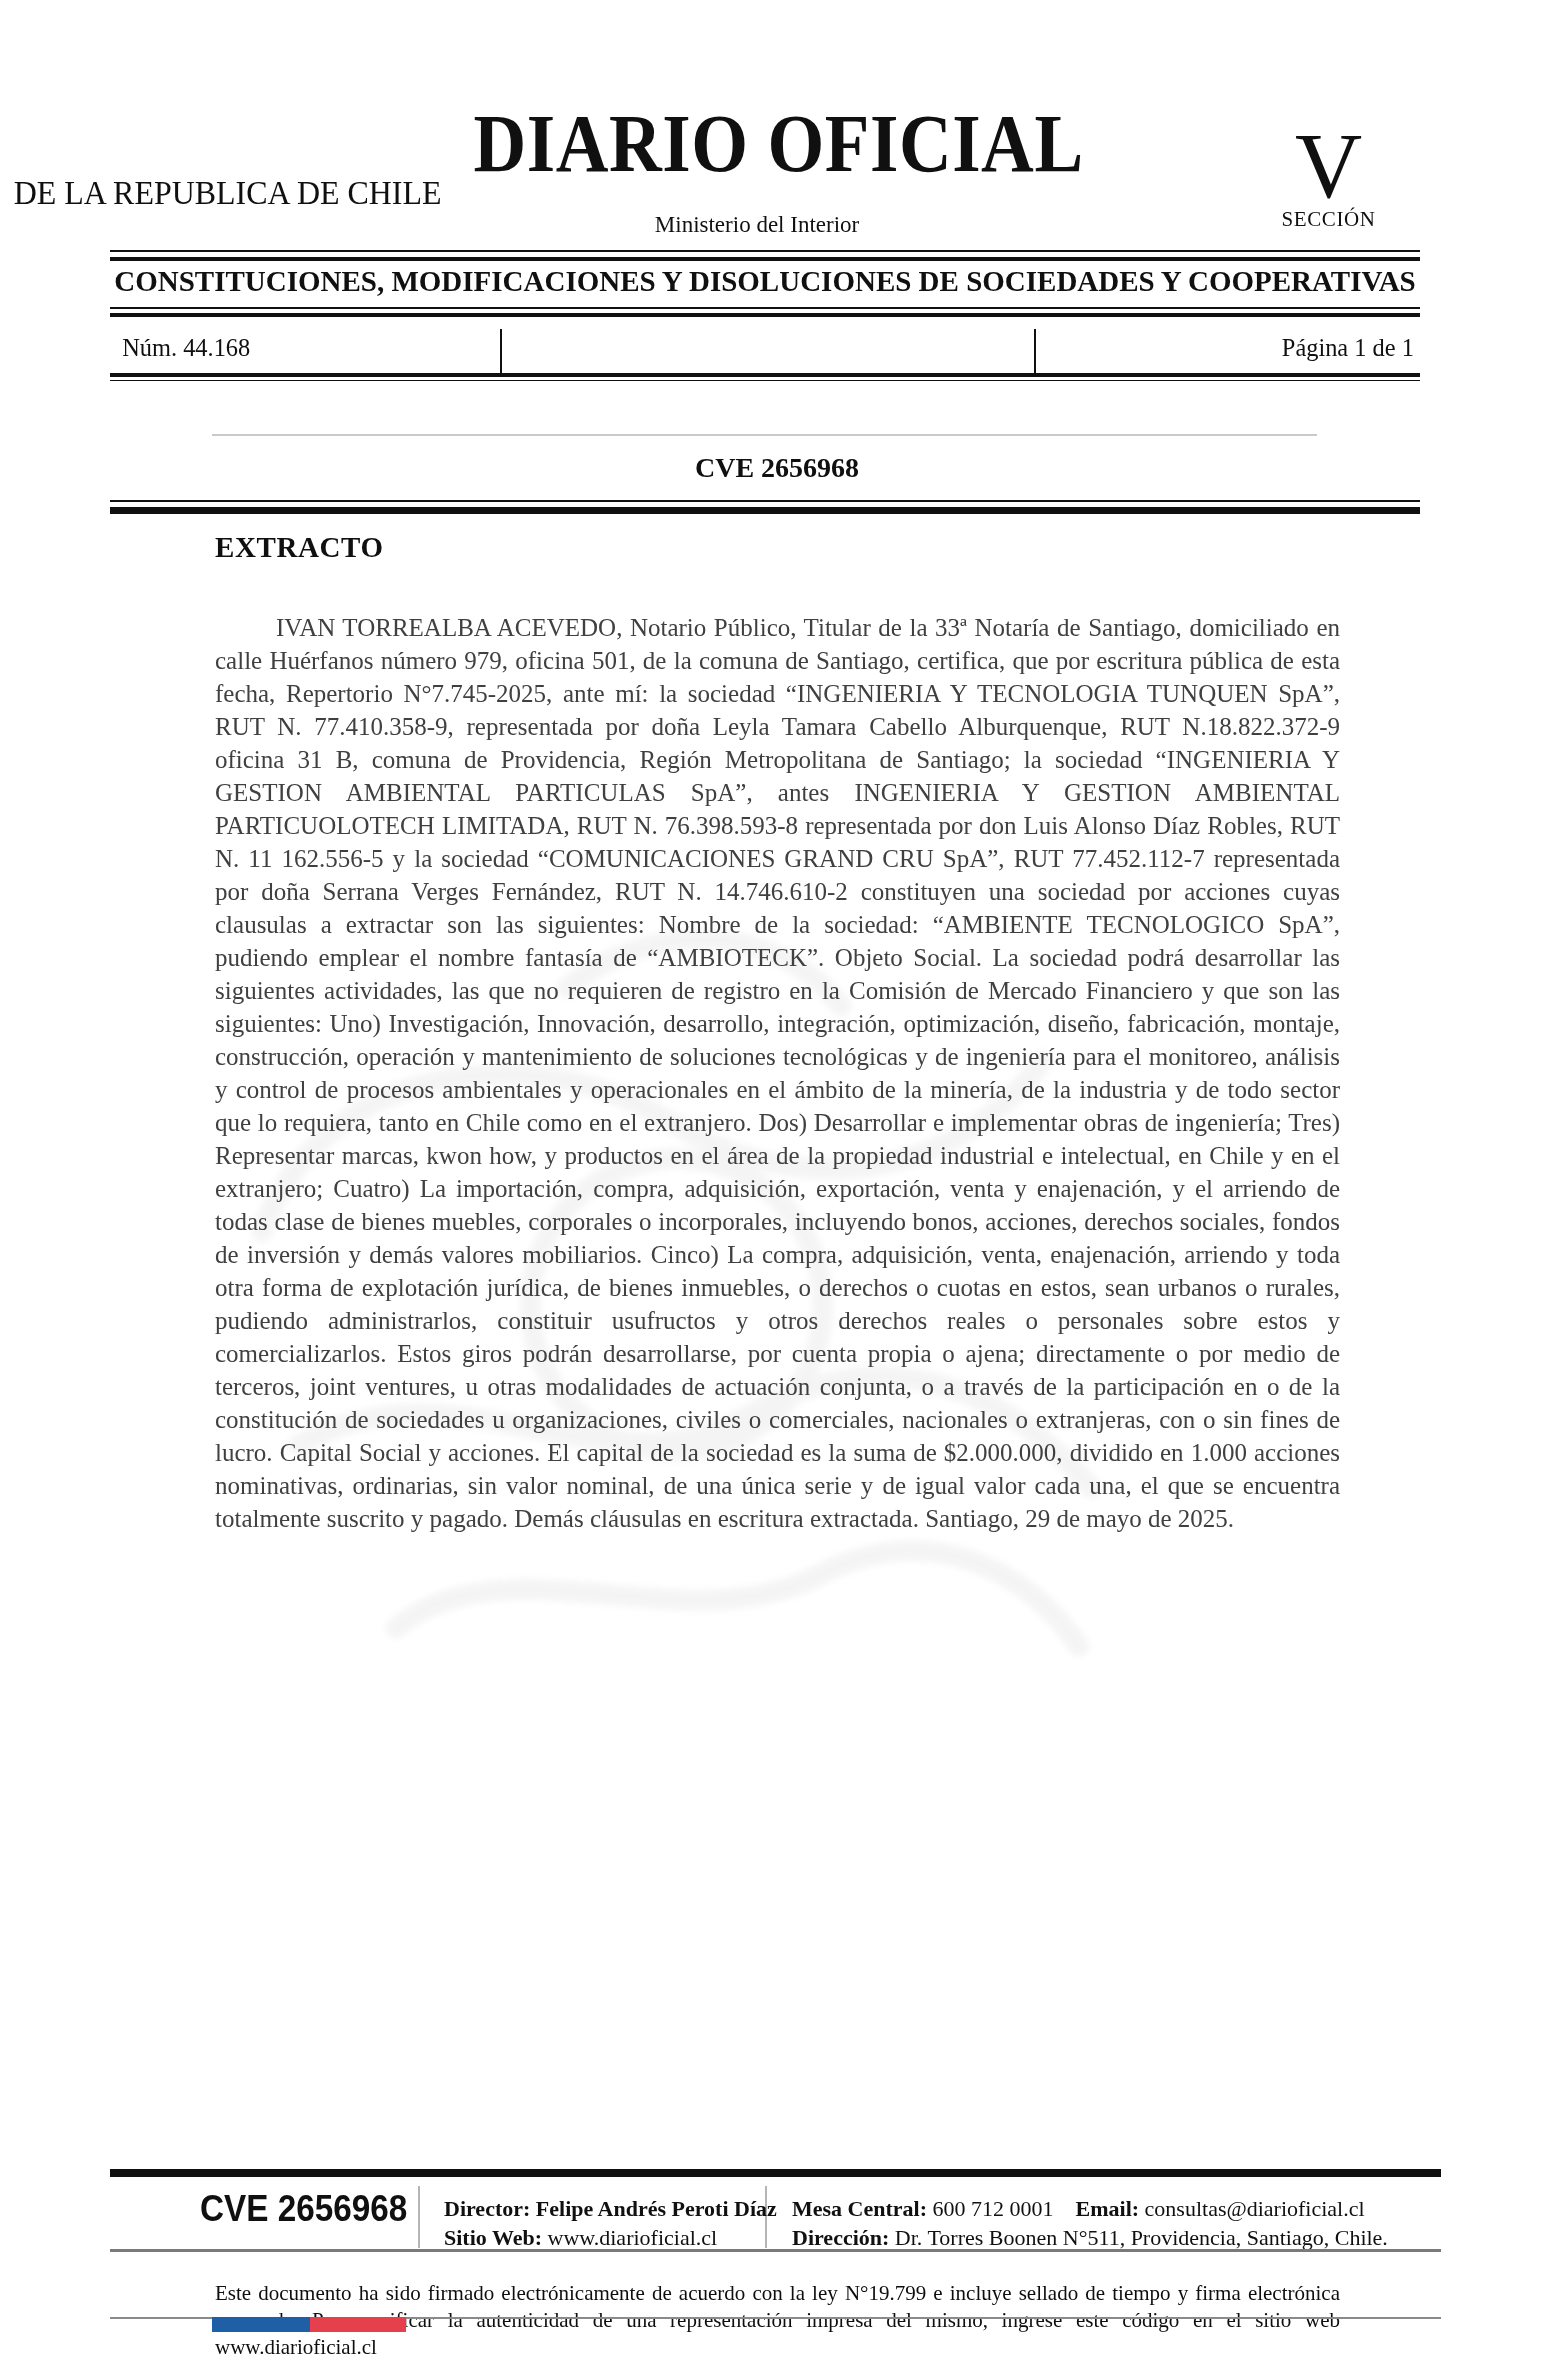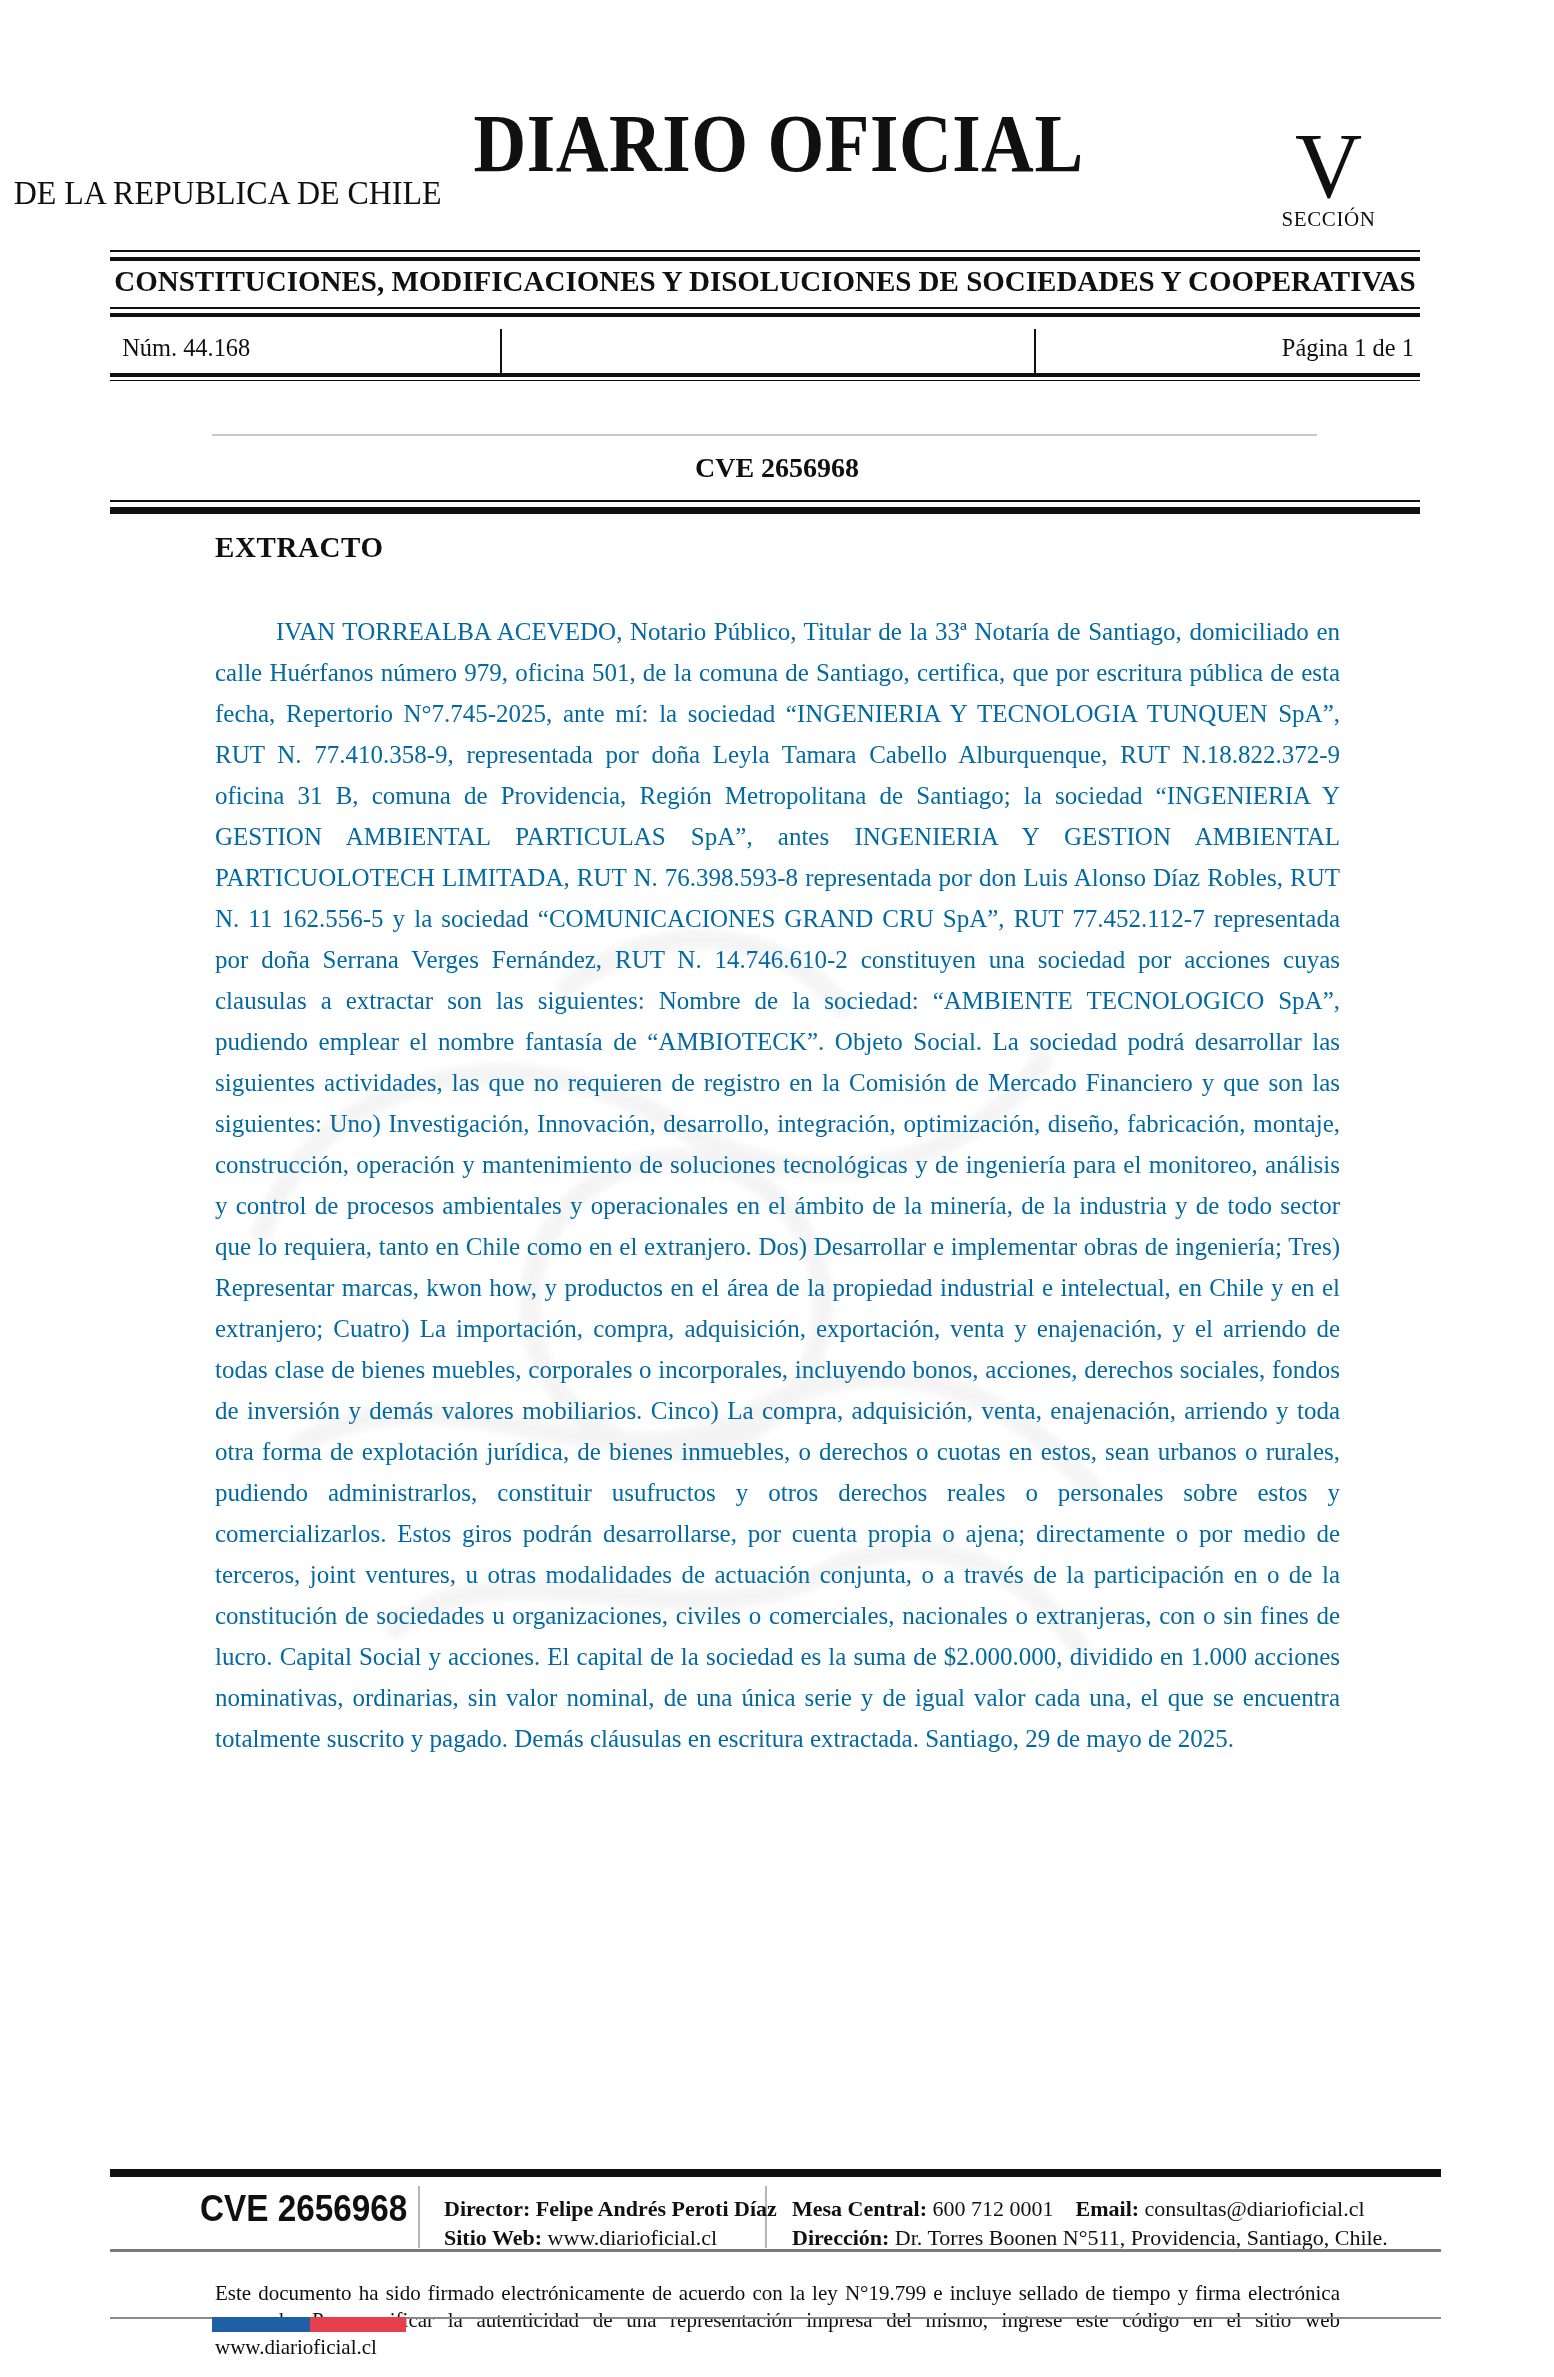--- a/index.html
+++ b/index.html
@@ -51,22 +51,22 @@
   .hr-thin-gray{top:434px;left:212px;width:1105px;height:1.8px;}
   .cve-heading{top:454px;left:215px;right:215px;text-align:center;
     font-size:28px;font-weight:bold;line-height:1.0;}
   .hr-d1{top:500px;left:110px;right:134px;height:1.8px;}
   .hr-d2{top:507px;left:110px;right:134px;height:7.3px;}
   .extract-heading{top:533px;left:215px;right:215px;
     font-size:29px;font-weight:bold;line-height:1.0;letter-spacing:0.6px;}
 
   
   .body-text{top:586px;left:215px;width:1125px;
-    font-size:25px;line-height:41px;text-align:justify;text-indent:61px;
-    color:#0369a1;z-index:2;}
+    font-size:25px;line-height:33px;text-align:justify;text-indent:61px;
+    color:#404040;z-index:2;}
 
   .watermark{top:805px;left:140px;width:1067px;height:945px;z-index:1;
     opacity:.07;filter:blur(3px);pointer-events:none;}
 
   
   .foot-bar{top:2169px;left:110px;right:113px;height:8px;}
   .foot-row{top:2185px;left:110px;right:113px;height:56px;font-size:22px;line-height:29px;}
   .foot-cve{position:absolute;left:90px;top:8.5px;
     font-family:"Liberation Sans","DejaVu Sans",sans-serif;font-weight:bold;font-size:37px;
     transform:scaleX(.9);transform-origin:left center;white-space:nowrap;}
@@ -86,20 +86,21 @@
   .flag-blue{left:212px;width:98px;}
   .flag-red{left:310px;width:96px;}
 </style>
 </head>
 <body>
 
 <div class="page">
 
   <div class="abs mast-title"><span class="squeeze">DIARIO OFICIAL</span></div>
   <div class="abs mast-sub"><span class="squeeze">DE LA REPUBLICA DE CHILE</span></div>
+  <div class="abs mast-min">Ministerio del Interior</div>
 
   <div class="abs section-box">
     <div class="section-v">V</div>
     <div class="section-label">SECCIÓN</div>
   </div>
 
   <div class="rule hr-a1"></div>
   <div class="rule hr-a2"></div>
 
   <div class="abs banner">CONSTITUCIONES, MODIFICACIONES Y DISOLUCIONES DE SOCIEDADES Y COOPERATIVAS</div>

